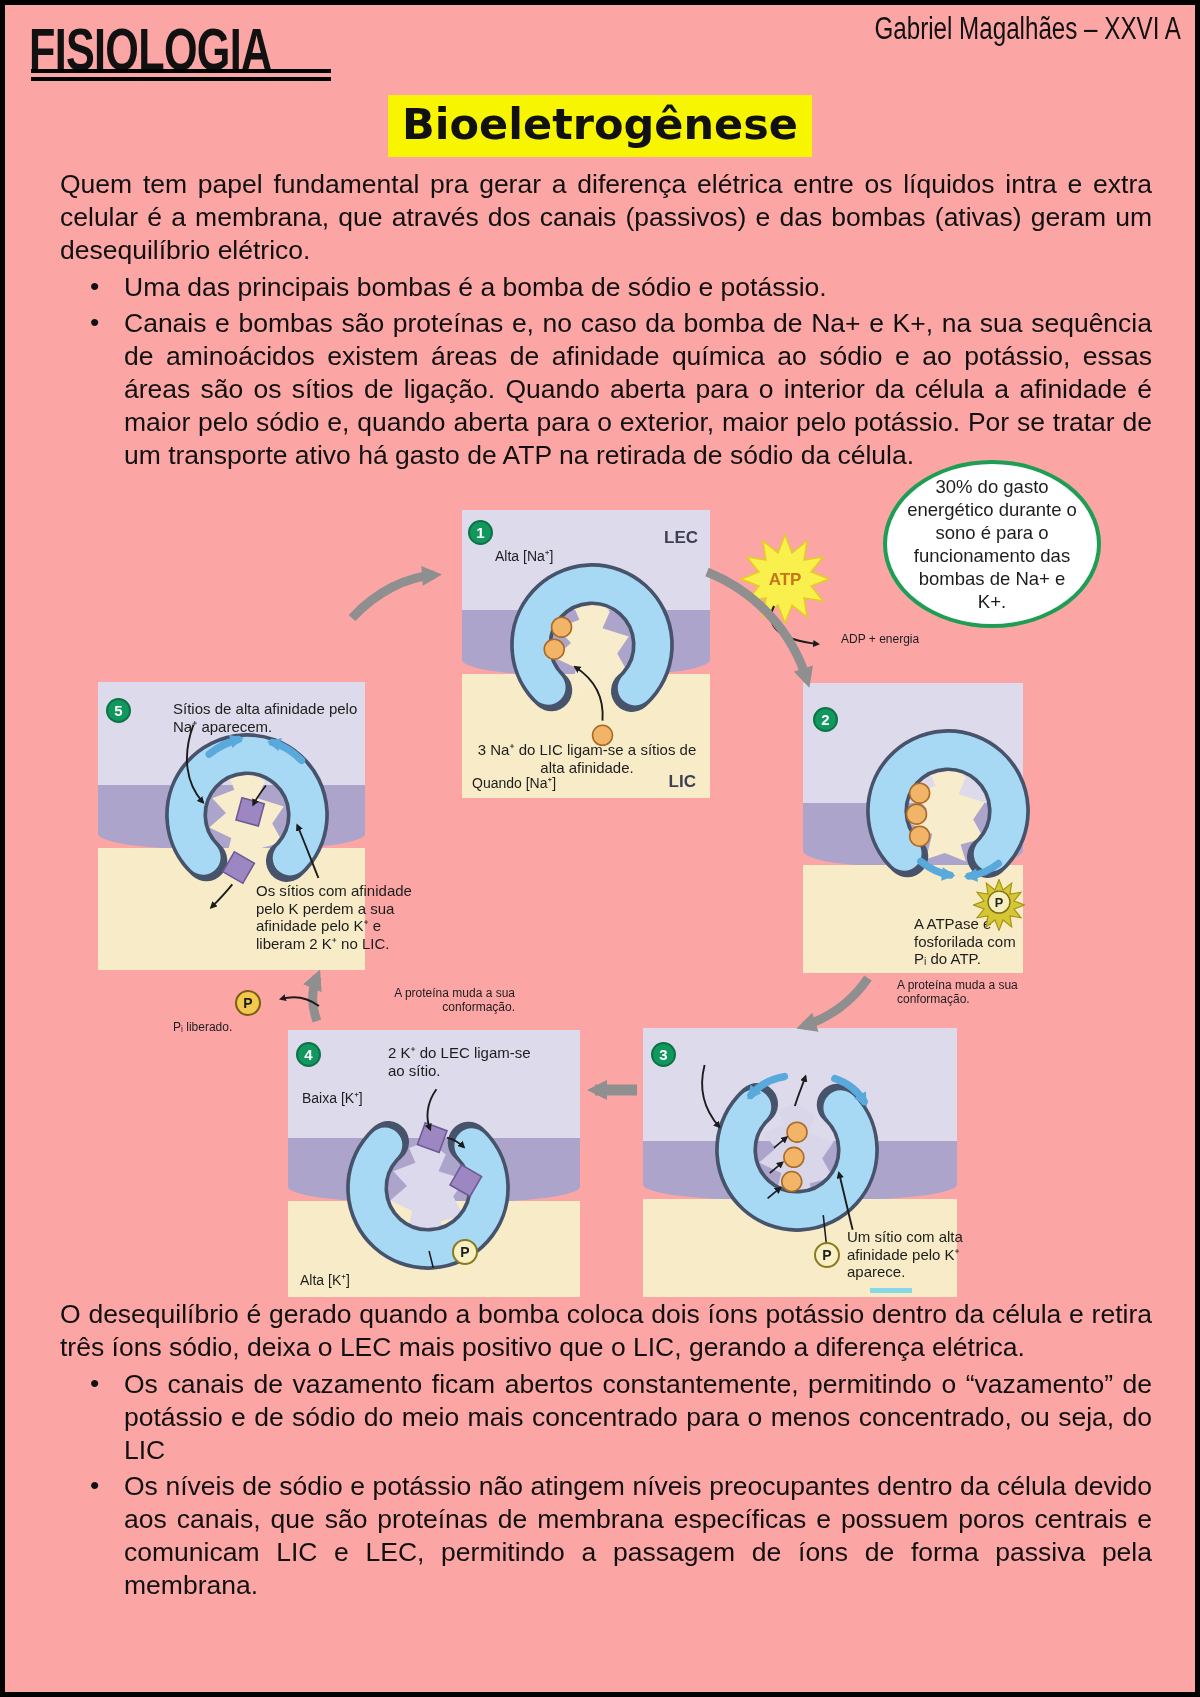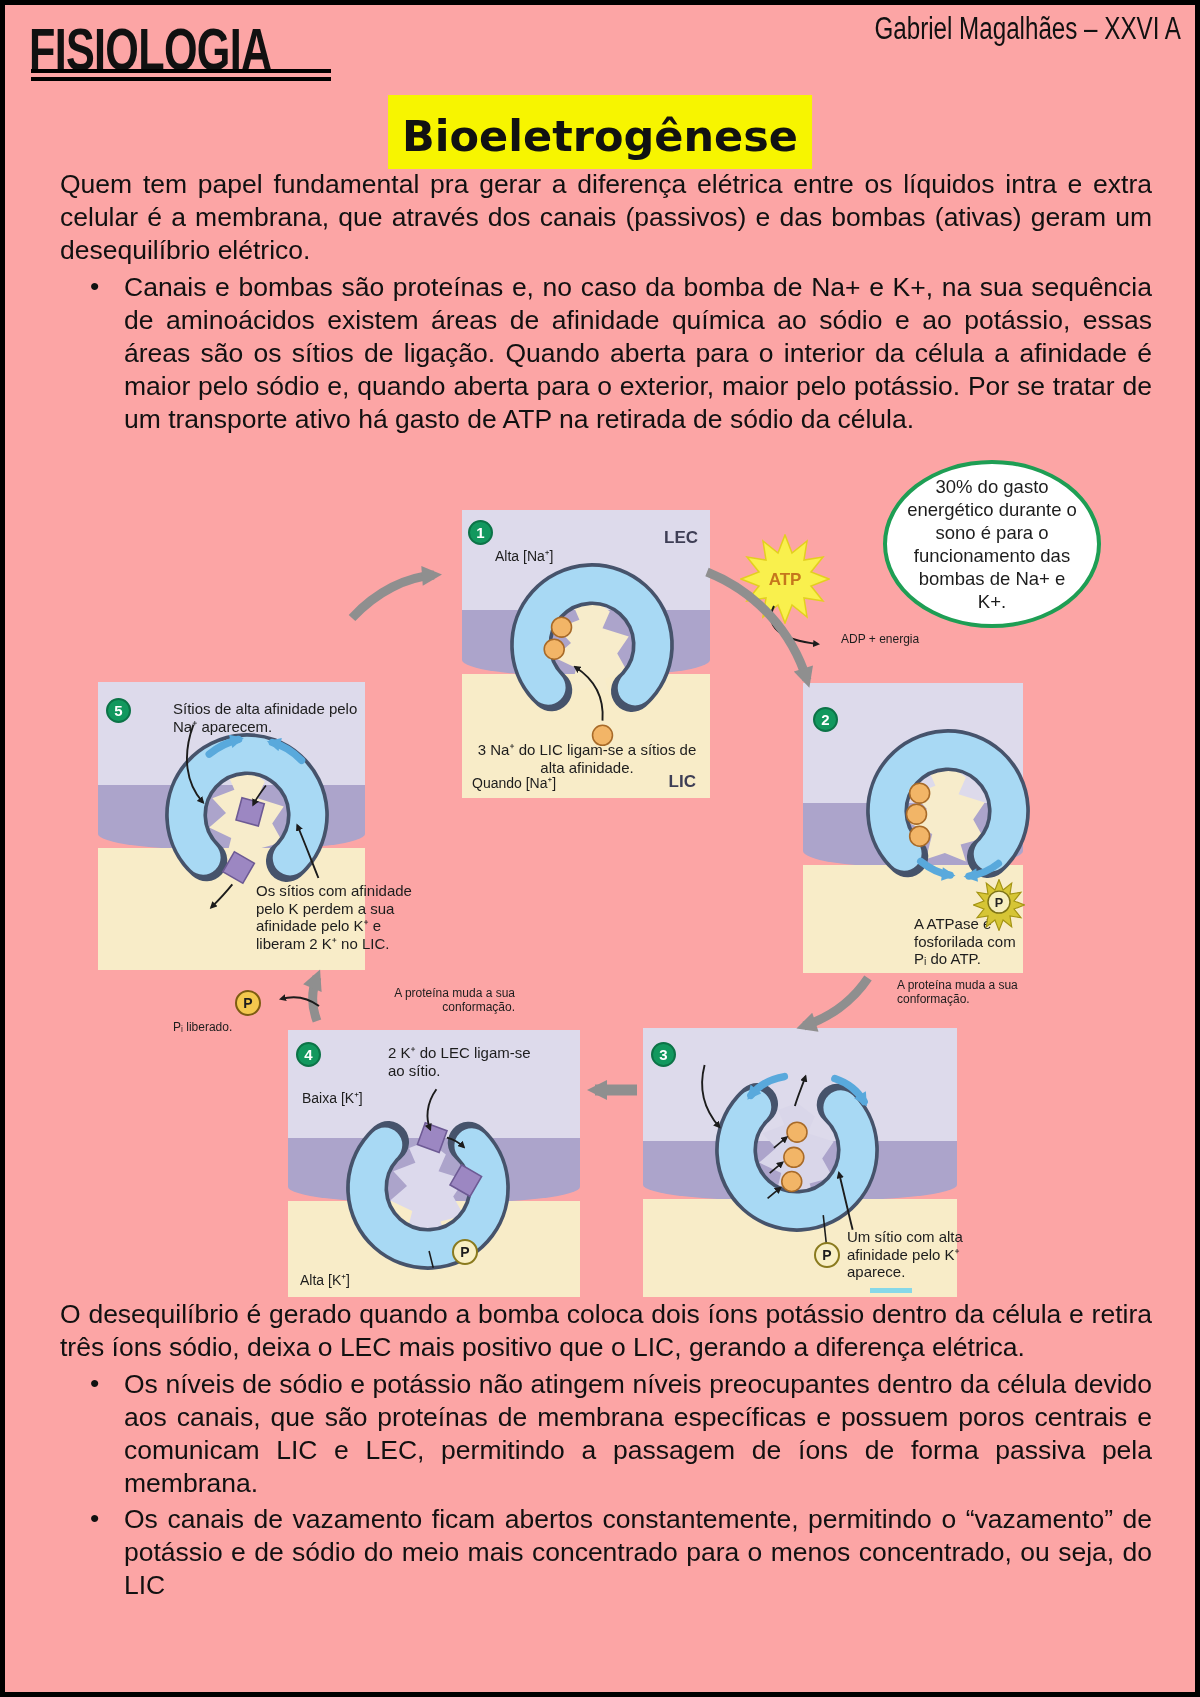--- a/index.html
+++ b/index.html
@@ -7,21 +7,21 @@
         background:#fca5a5;font-family:"Liberation Sans",sans-serif;color:#111;overflow:hidden;}
   
   .brand{position:absolute;left:24px;top:10px;font-size:60px;font-weight:bold;letter-spacing:-1px;
          transform:scaleX(.72);transform-origin:left top;white-space:nowrap;}
   .brand-u1,.brand-u2{position:absolute;left:26px;height:4px;background:#000;width:300px;}
   .brand-u1{top:64px;} .brand-u2{top:72px;}
   .author{position:absolute;right:14px;top:6px;font-size:31px;transform:scaleX(.78);
           transform-origin:right top;white-space:nowrap;}
   .title{position:absolute;left:50%;top:90px;transform:translateX(-50%);background:#f7f500;
          font-family:"DejaVu Sans",sans-serif;font-weight:bold;font-size:43px;
-         padding:16px 14px 8px;white-space:nowrap;}
+         padding:4px 14px 8px;white-space:nowrap;}
   
   .textblock{position:absolute;left:55px;width:1092px;font-size:26.5px;line-height:33px;
              text-align:justify;}
   .textblock p{margin:0 0 4px 0;}
   .textblock ul{margin:2px 0 0 0;padding:0 0 0 64px;list-style:none;}
   .textblock li{position:relative;margin:0 0 3px 0;}
   .textblock li::before{content:"•";position:absolute;left:-34px;top:-1px;}
   
   .diagram{position:absolute;left:40px;top:455px;width:1120px;height:845px;font-size:15px;
            line-height:1.18;color:#1d1d1d;}
@@ -69,20 +69,21 @@
   <div class="brand">FISIOLOGIA</div>
   <div class="brand-u1"></div>
   <div class="brand-u2"></div>
   <div class="author">Gabriel Magalhães – XXVI A</div>
 
   <div class="title">Bioeletrogênese</div>
 
   <div class="textblock" style="top:163px;">
     <p>Quem tem papel fundamental pra gerar a diferença elétrica entre os líquidos intra e extra celular é a membrana, que através dos canais (passivos) e das bombas (ativas) geram um desequilíbrio elétrico.</p>
     <ul>
+      <li>Uma das principais bombas é a bomba de sódio e potássio.</li>
       <li>Canais e bombas são proteínas e, no caso da bomba de Na+ e K+, na sua sequência de aminoácidos existem áreas de afinidade química ao sódio e ao potássio, essas áreas são os sítios de ligação. Quando aberta para o interior da célula a afinidade é maior pelo sódio e, quando aberta para o exterior, maior pelo potássio. Por se tratar de um transporte ativo há gasto de ATP na retirada de sódio da célula.</li>
     </ul>
   </div>
 
   <div class="diagram">
 
     <div class="bubble">
       <span>30% do gasto energético durante o sono é para o funcionamento das bombas de Na+ e K+.</span>
     </div>
 
@@ -239,18 +240,18 @@
         <path d="M152,48 C142,38 132,33 124,31" fill="none" stroke="#59a9dc" stroke-width="7" stroke-linecap="round" marker-end="url(#mu)"></path>
       </svg>
       <div class="cap" style="left:158px;top:200px;width:172px;">Os sítios com afinidade pelo K perdem a sua afinidade pelo K⁺ e liberam 2 K⁺ no LIC.</div>
     </div>
 
   </div>
 
   <div class="textblock" style="top:1293px;">
     <p>O desequilíbrio é gerado quando a bomba coloca dois íons potássio dentro da célula e retira três íons sódio, deixa o LEC mais positivo que o LIC, gerando a diferença elétrica.</p>
     <ul>
+      <li>Os canais de vazamento ficam abertos constantemente, permitindo o “vazamento” de potássio e de sódio do meio mais concentrado para o menos concentrado, ou seja, do LIC</li>
       <li>Os níveis de sódio e potássio não atingem níveis preocupantes dentro da célula devido aos canais, que são proteínas de membrana específicas e possuem poros centrais e comunicam LIC e LEC, permitindo a passagem de íons de forma passiva pela membrana.</li>
-      <li>Os canais de vazamento ficam abertos constantemente, permitindo o “vazamento” de potássio e de sódio do meio mais concentrado para o menos concentrado, ou seja, do LIC</li>
     </ul>
   </div>
 
 </div>
 
 </body></html>

